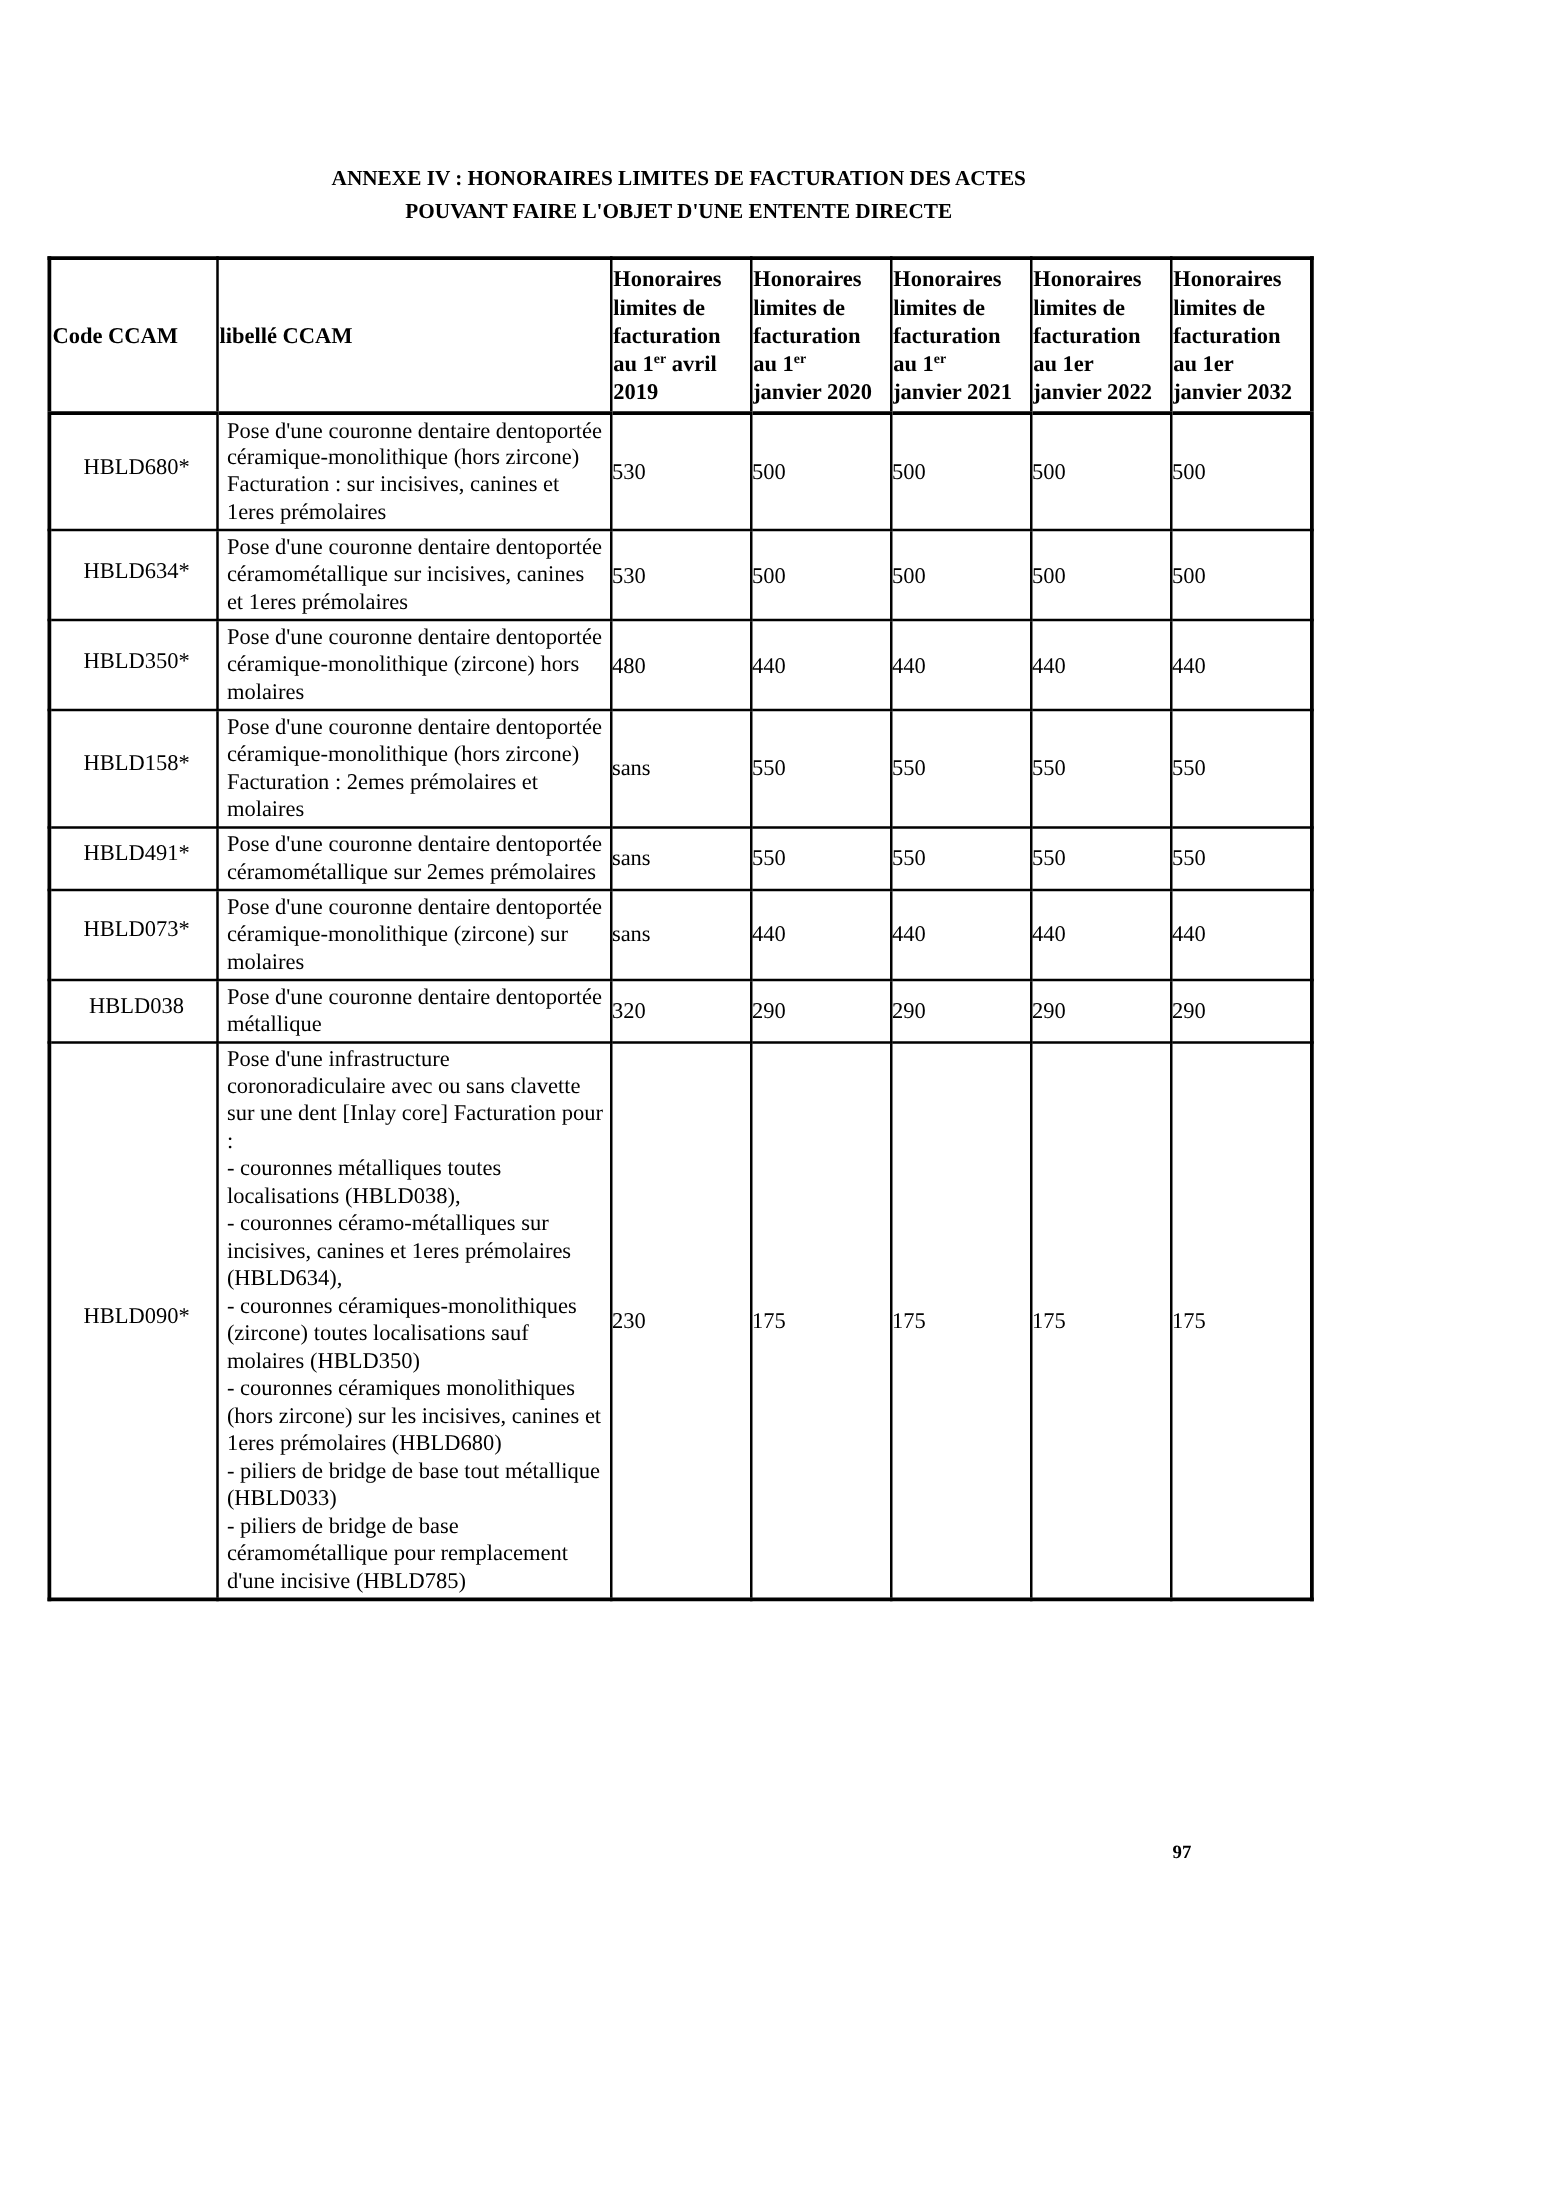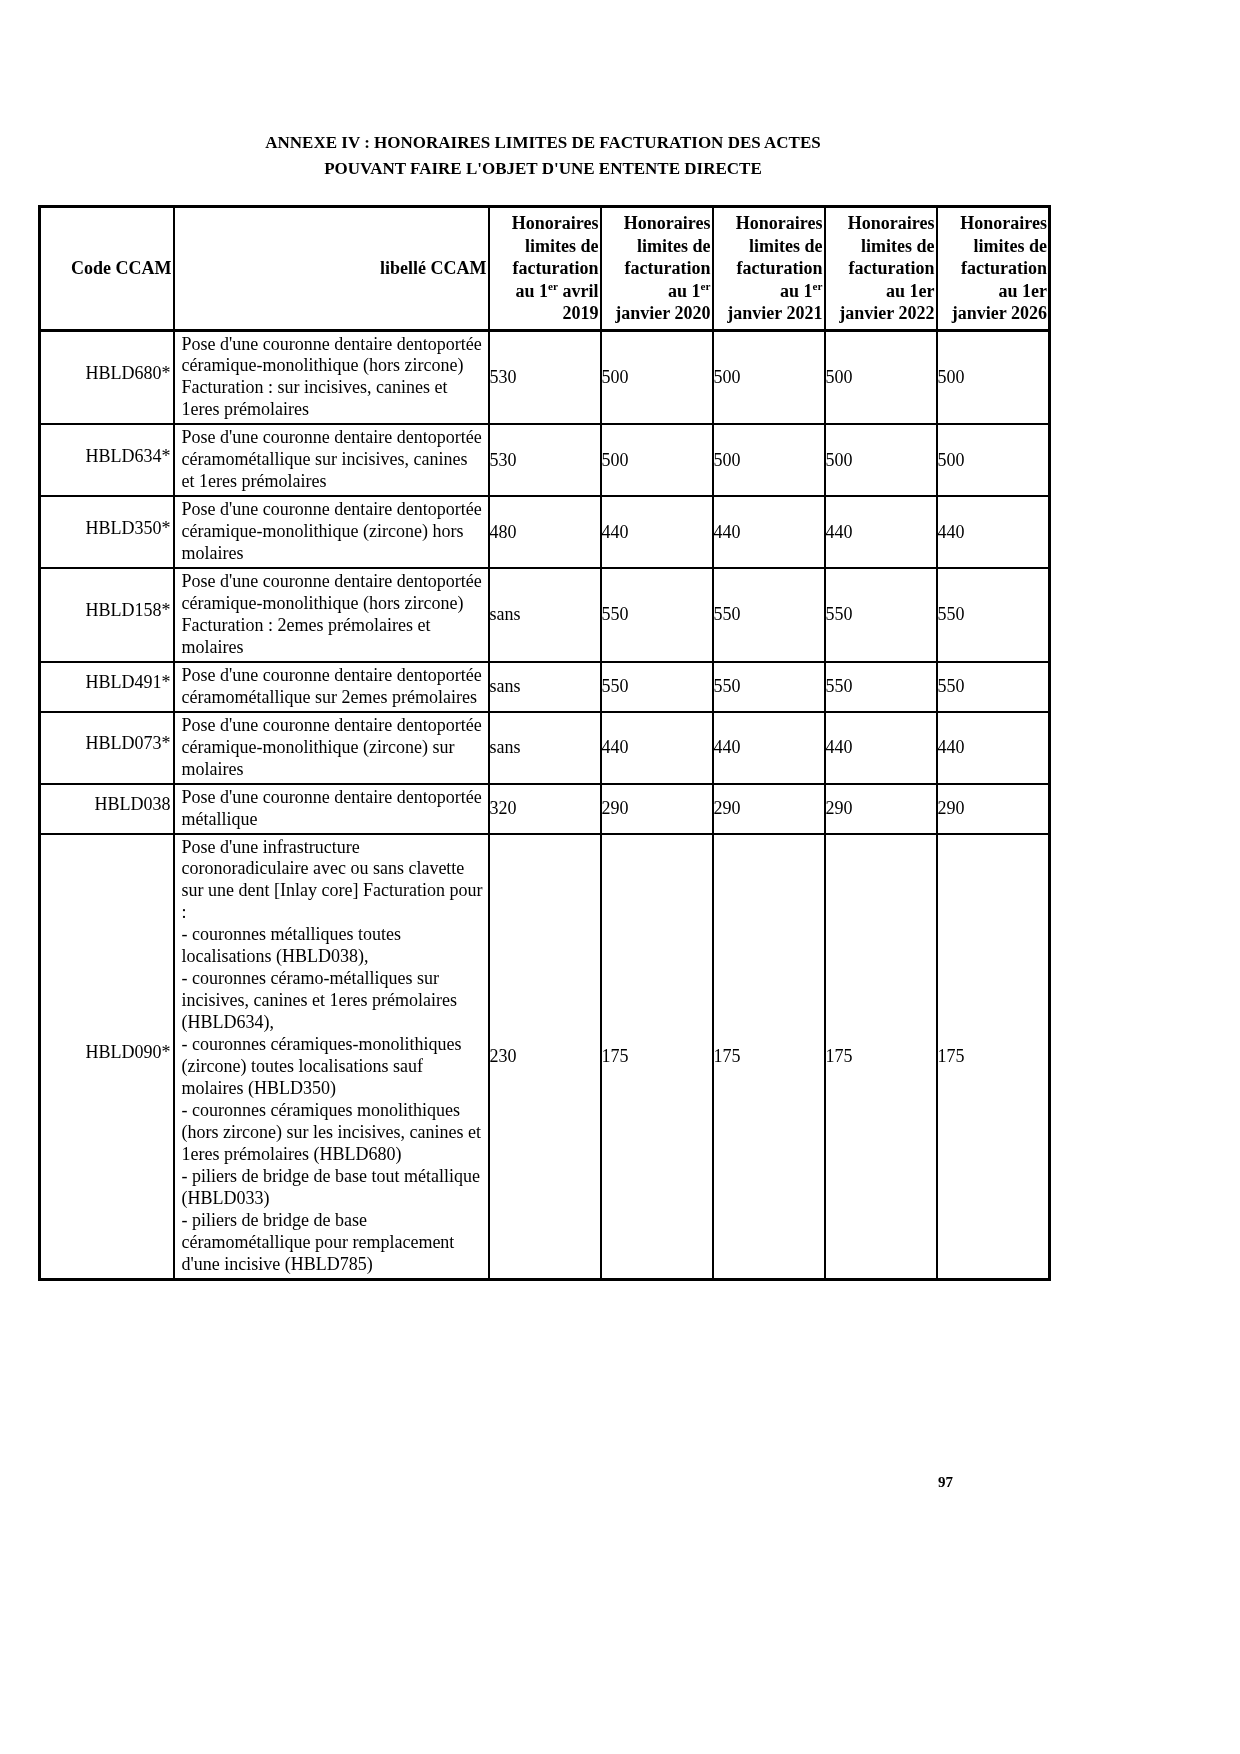--- a/index.html
+++ b/index.html
@@ -26,30 +26,30 @@
     table-layout: fixed;
     border: 3px solid #000;
   }
   table.fees th, table.fees td {
     border: 2px solid #000;
     font-size: 18px;
   }
   table.fees thead th {
     border-bottom: 3px solid #000;
     font-weight: bold;
-    text-align: right;
+    text-align: left;
     vertical-align: middle;
     padding: 4px 1px;
     line-height: 1.25;
   }
   table.fees thead th.vh div { white-space: nowrap; }
   td.code {
     padding: 2px 2px 10px 7px;
     vertical-align: middle;
-    text-align: right;
+    text-align: center;
   }
   td.lib {
     padding: 2px 4px 2px 7px;
     vertical-align: middle;
     line-height: 1.22;
     white-space: pre-line;
   }
   td.val {
     vertical-align: middle;
   }
@@ -109,21 +109,21 @@
           <div>limites de</div>
           <div>facturation</div>
           <div>au 1er</div>
           <div>janvier 2022</div>
         </th>
         <th class="vh">
           <div>Honoraires</div>
           <div>limites de</div>
           <div>facturation</div>
           <div>au 1er</div>
-          <div>janvier 2026</div>
+          <div>janvier 2032</div>
         </th>
       </tr>
   </thead>
   <tbody id="table-body">
       <tr>
         <td class="code">HBLD680*</td>
         <td class="lib">Pose d'une couronne dentaire dentoportée céramique-monolithique (hors zircone) Facturation : sur incisives, canines et 1eres prémolaires</td>
         <td class="val">530</td>
         <td class="val">500</td>
         <td class="val">500</td>

